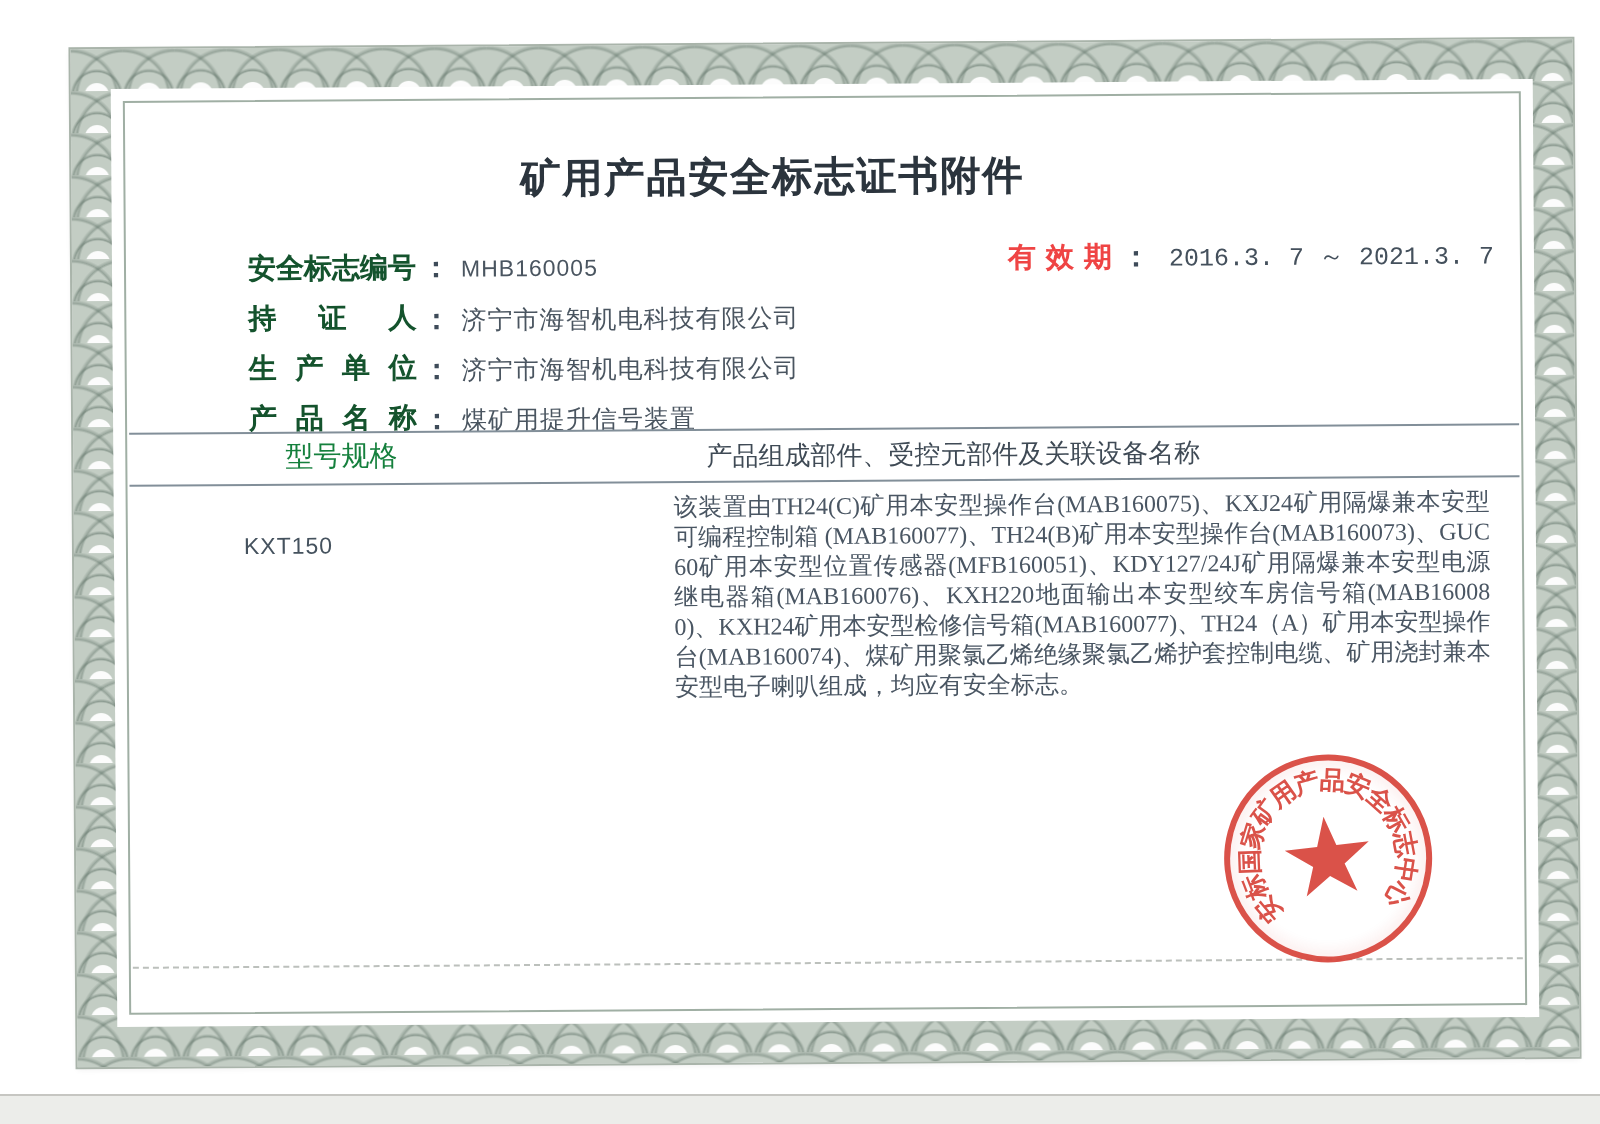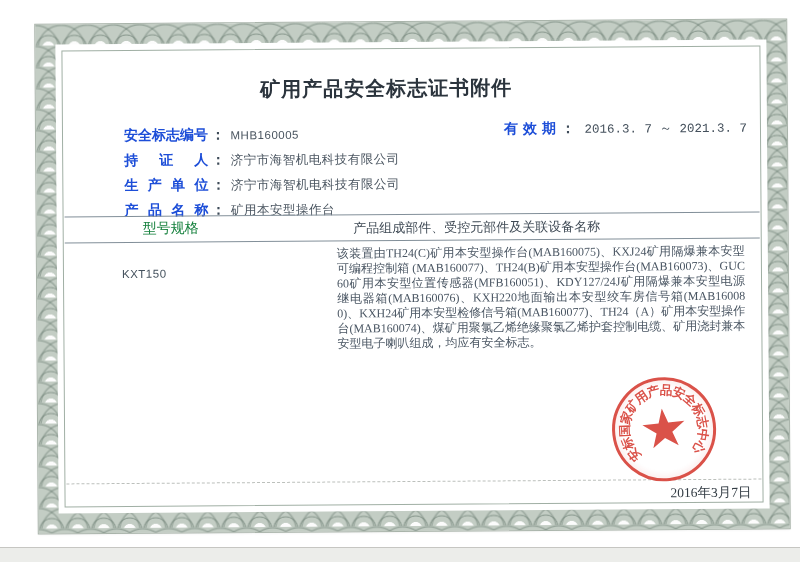--- a/index.html
+++ b/index.html
@@ -35,29 +35,29 @@
     position:absolute;top:53px;left:0;width:100%;margin:0;
     text-align:center;transform:translateX(-25px);
     font-size:20px;font-weight:bold;letter-spacing:1px;color:#2b343d;
   }
 
   
   .fields{position:absolute;left:88px;top:101px;}
   .field-row{height:25px;line-height:22px;font-size:14px;white-space:nowrap;}
   .flabel{
     display:inline-block;width:84px;vertical-align:top;
-    font-weight:bold;color:#1d4ed8;
+    font-weight:bold;color:#14532d;
     text-align:justify;text-align-last:justify;
   }
   .fcolon{font-weight:bold;color:#3e4b59;margin:0 2px 0 3px;}
   .fvalue{font-size:12.5px;color:#4a5560;letter-spacing:0.5px;}
   .mono{font-family:Liberation Sans, sans-serif;font-size:11.5px;letter-spacing:0.5px;}
 
   .validity{position:absolute;left:468px;top:99px;white-space:nowrap;font-size:14px;}
-  .vlabel{font-weight:bold;color:#1d4ed8;letter-spacing:5px;}
+  .vlabel{font-weight:bold;color:#ef4444;letter-spacing:5px;}
   .vcolon{font-weight:bold;color:#3e4b59;margin-right:6px;}
   .vvalue{font-family:"Liberation Mono","DejaVu Sans Mono",monospace;font-size:12.5px;color:#44505c;}
 
   
   .rule{position:absolute;left:28px;right:28px;height:0;border-top:1.5px solid #828f99;}
   .rule-top{top:192px;}
   .rule-mid{top:218px;border-top-width:1px;}
   .col1h{position:absolute;left:106px;top:196px;font-size:14px;color:#15803d;}
   .col2h{position:absolute;left:250px;top:197px;width:380px;text-align:center;font-size:13px;color:#3f4a55;}
   .model{position:absolute;left:85px;top:244px;}
@@ -118,21 +118,21 @@
       <div class="field-row">
         <span class="flabel">持 证 人</span><span class="fcolon">：</span>
         <span class="fvalue">济宁市海智机电科技有限公司</span>
       </div>
       <div class="field-row">
         <span class="flabel">生 产 单 位</span><span class="fcolon">：</span>
         <span class="fvalue">济宁市海智机电科技有限公司</span>
       </div>
       <div class="field-row">
         <span class="flabel">产 品 名 称</span><span class="fcolon">：</span>
-        <span class="fvalue">矿用本安型操作台</span>
+        <span class="fvalue">煤矿用提升信号装置</span>
       </div>
     </div>
 
     <div class="validity">
       <span class="vlabel">有效期</span><span class="vcolon">：</span>
       <span class="vvalue">2016.3. 7 ～ 2021.3. 7</span>
     </div>
 
     <div class="rule rule-top"></div>
     <span class="col1h">型号规格</span>
@@ -158,18 +158,17 @@
           <span style="transform: rotate(28.6154deg) translateY(-39px); color: rgb(216, 69, 60);">安</span>
           <span style="transform: rotate(47.6923deg) translateY(-39px); color: rgb(216, 69, 60);">全</span>
           <span style="transform: rotate(66.7692deg) translateY(-39px); color: rgb(216, 69, 60);">标</span>
           <span style="transform: rotate(85.8462deg) translateY(-39px); color: rgb(216, 69, 60);">志</span>
           <span style="transform: rotate(104.923deg) translateY(-39px); color: rgb(216, 69, 60);">中</span>
           <span style="transform: rotate(124deg) translateY(-39px); color: rgb(216, 69, 60);">心</span>
         </div>
       <div class="stamp-star"></div>
     </div>
 
-    <div class="issue-date">2016年3月7日</div>
   </div>
 </div>
 
 <div class="scan-edge-line"></div>
 <div class="scan-edge-area"></div>
 
 </body></html>

